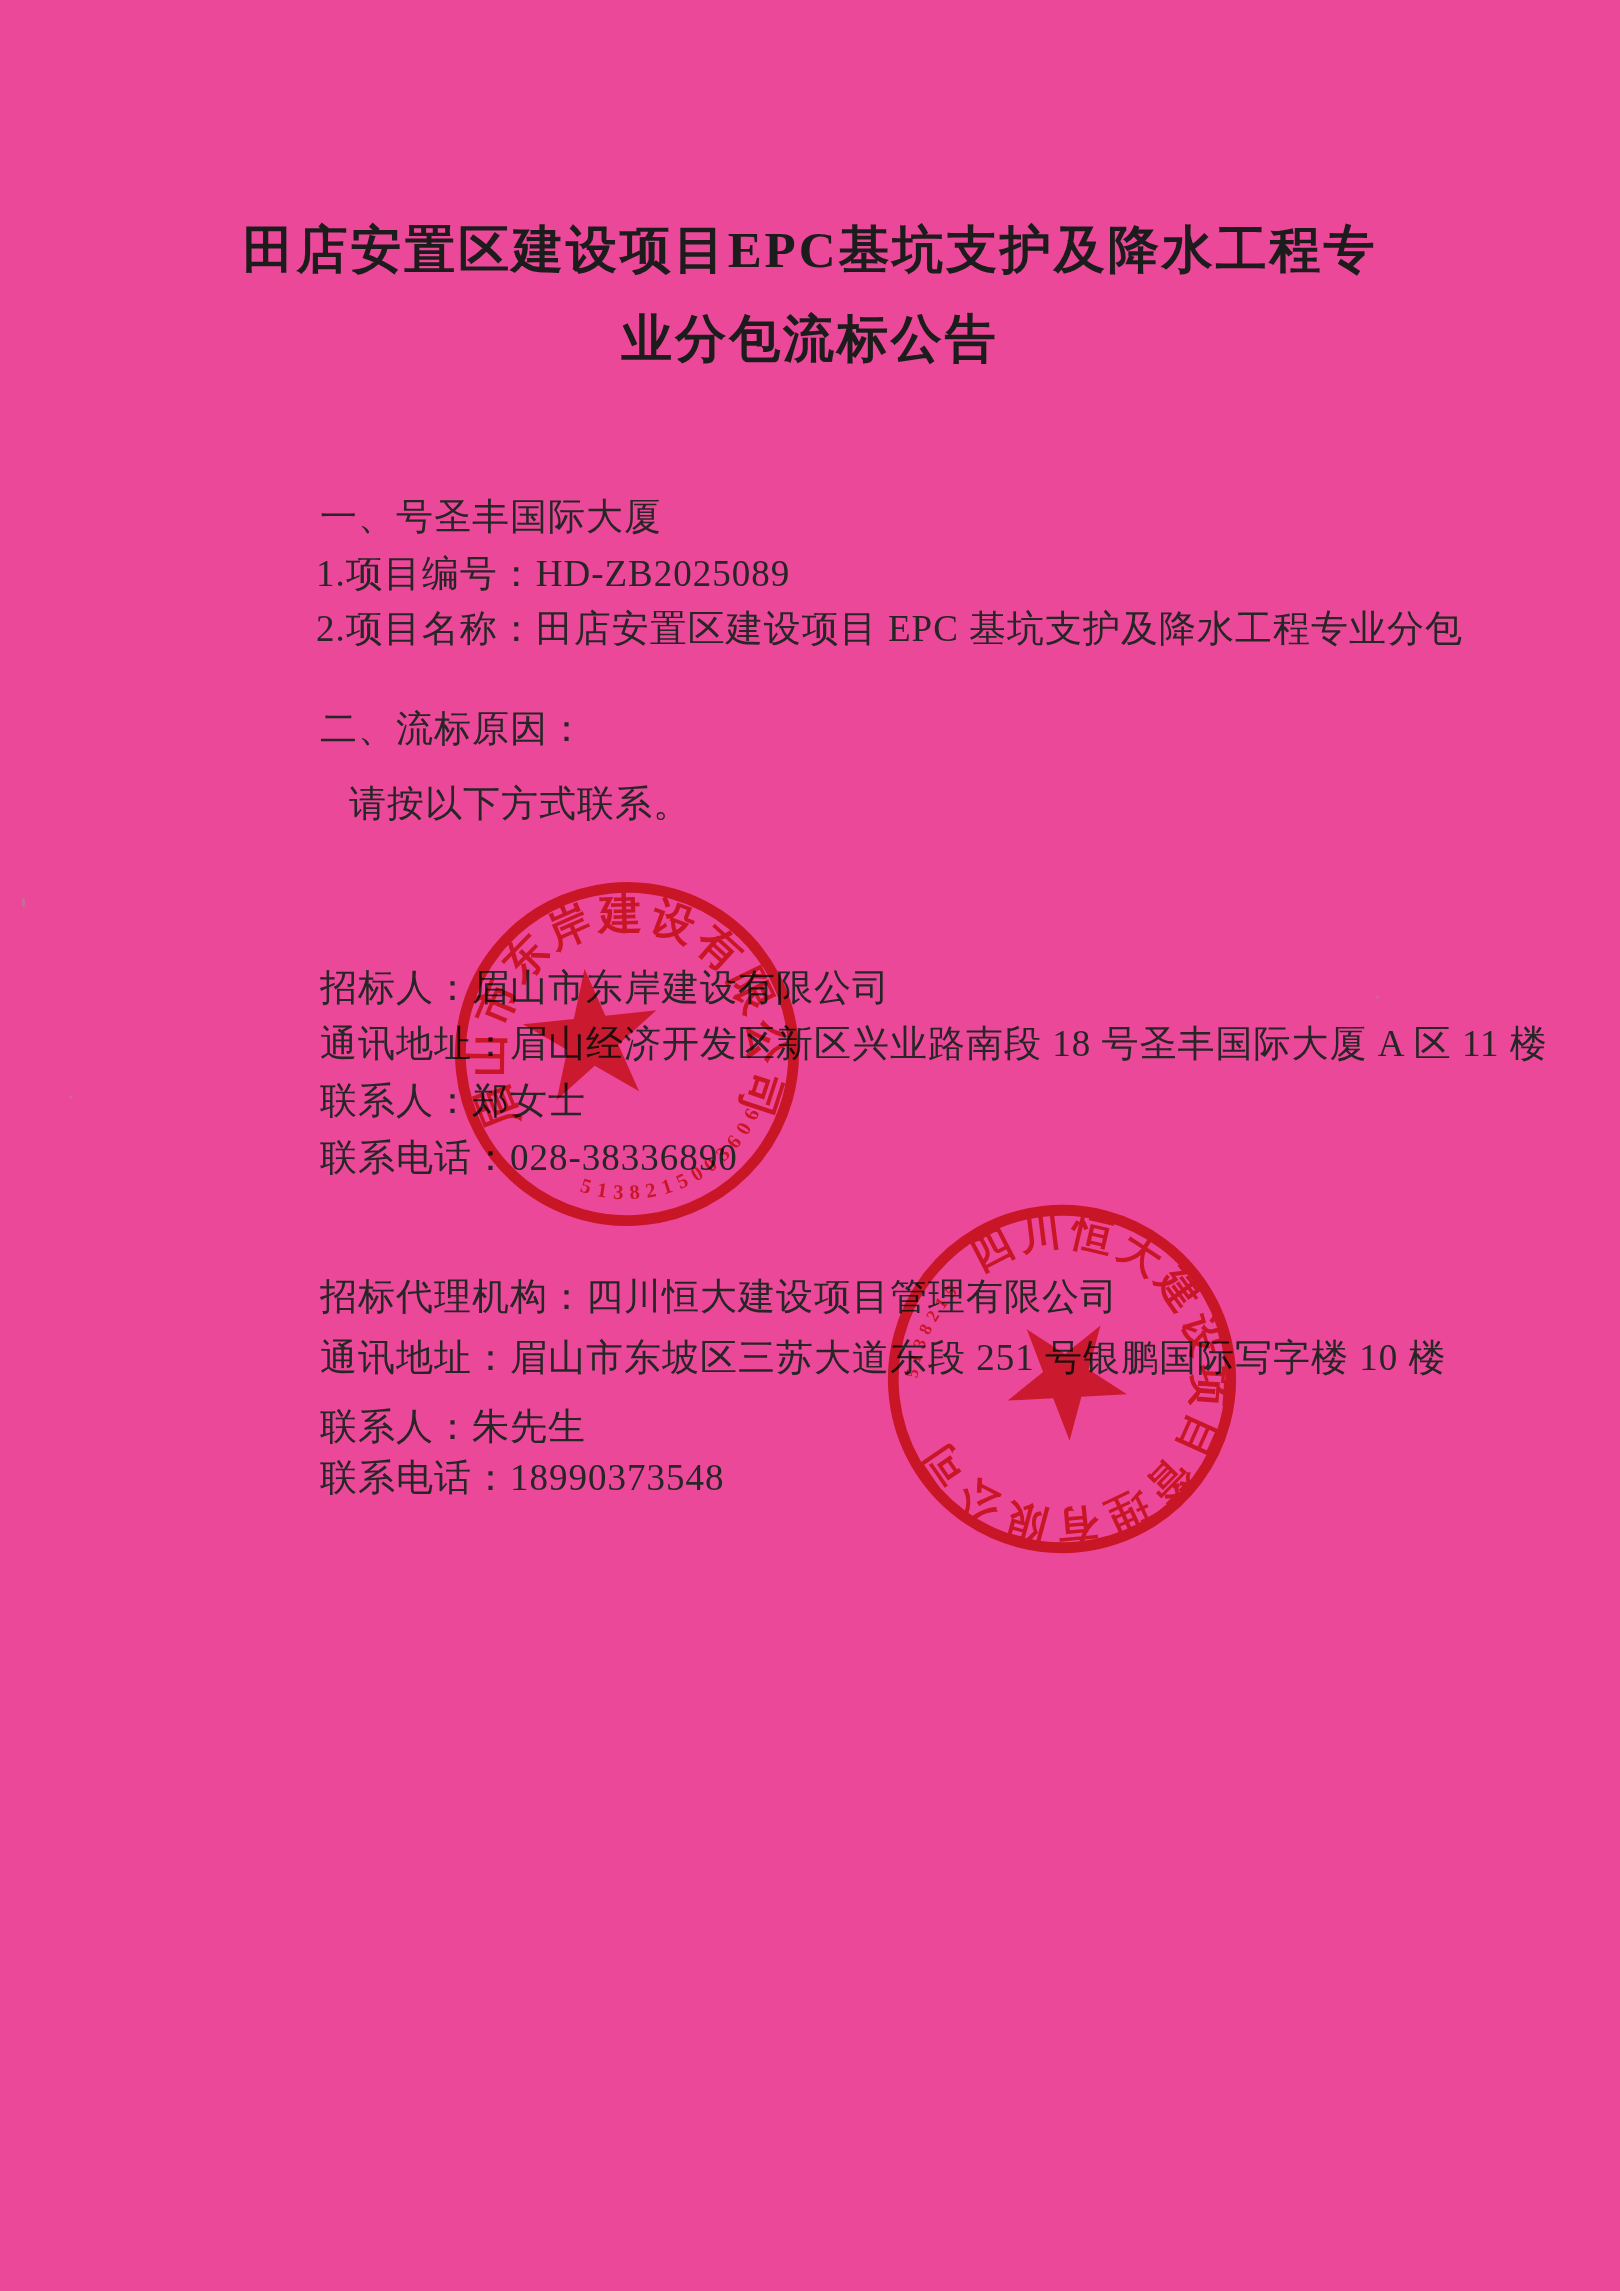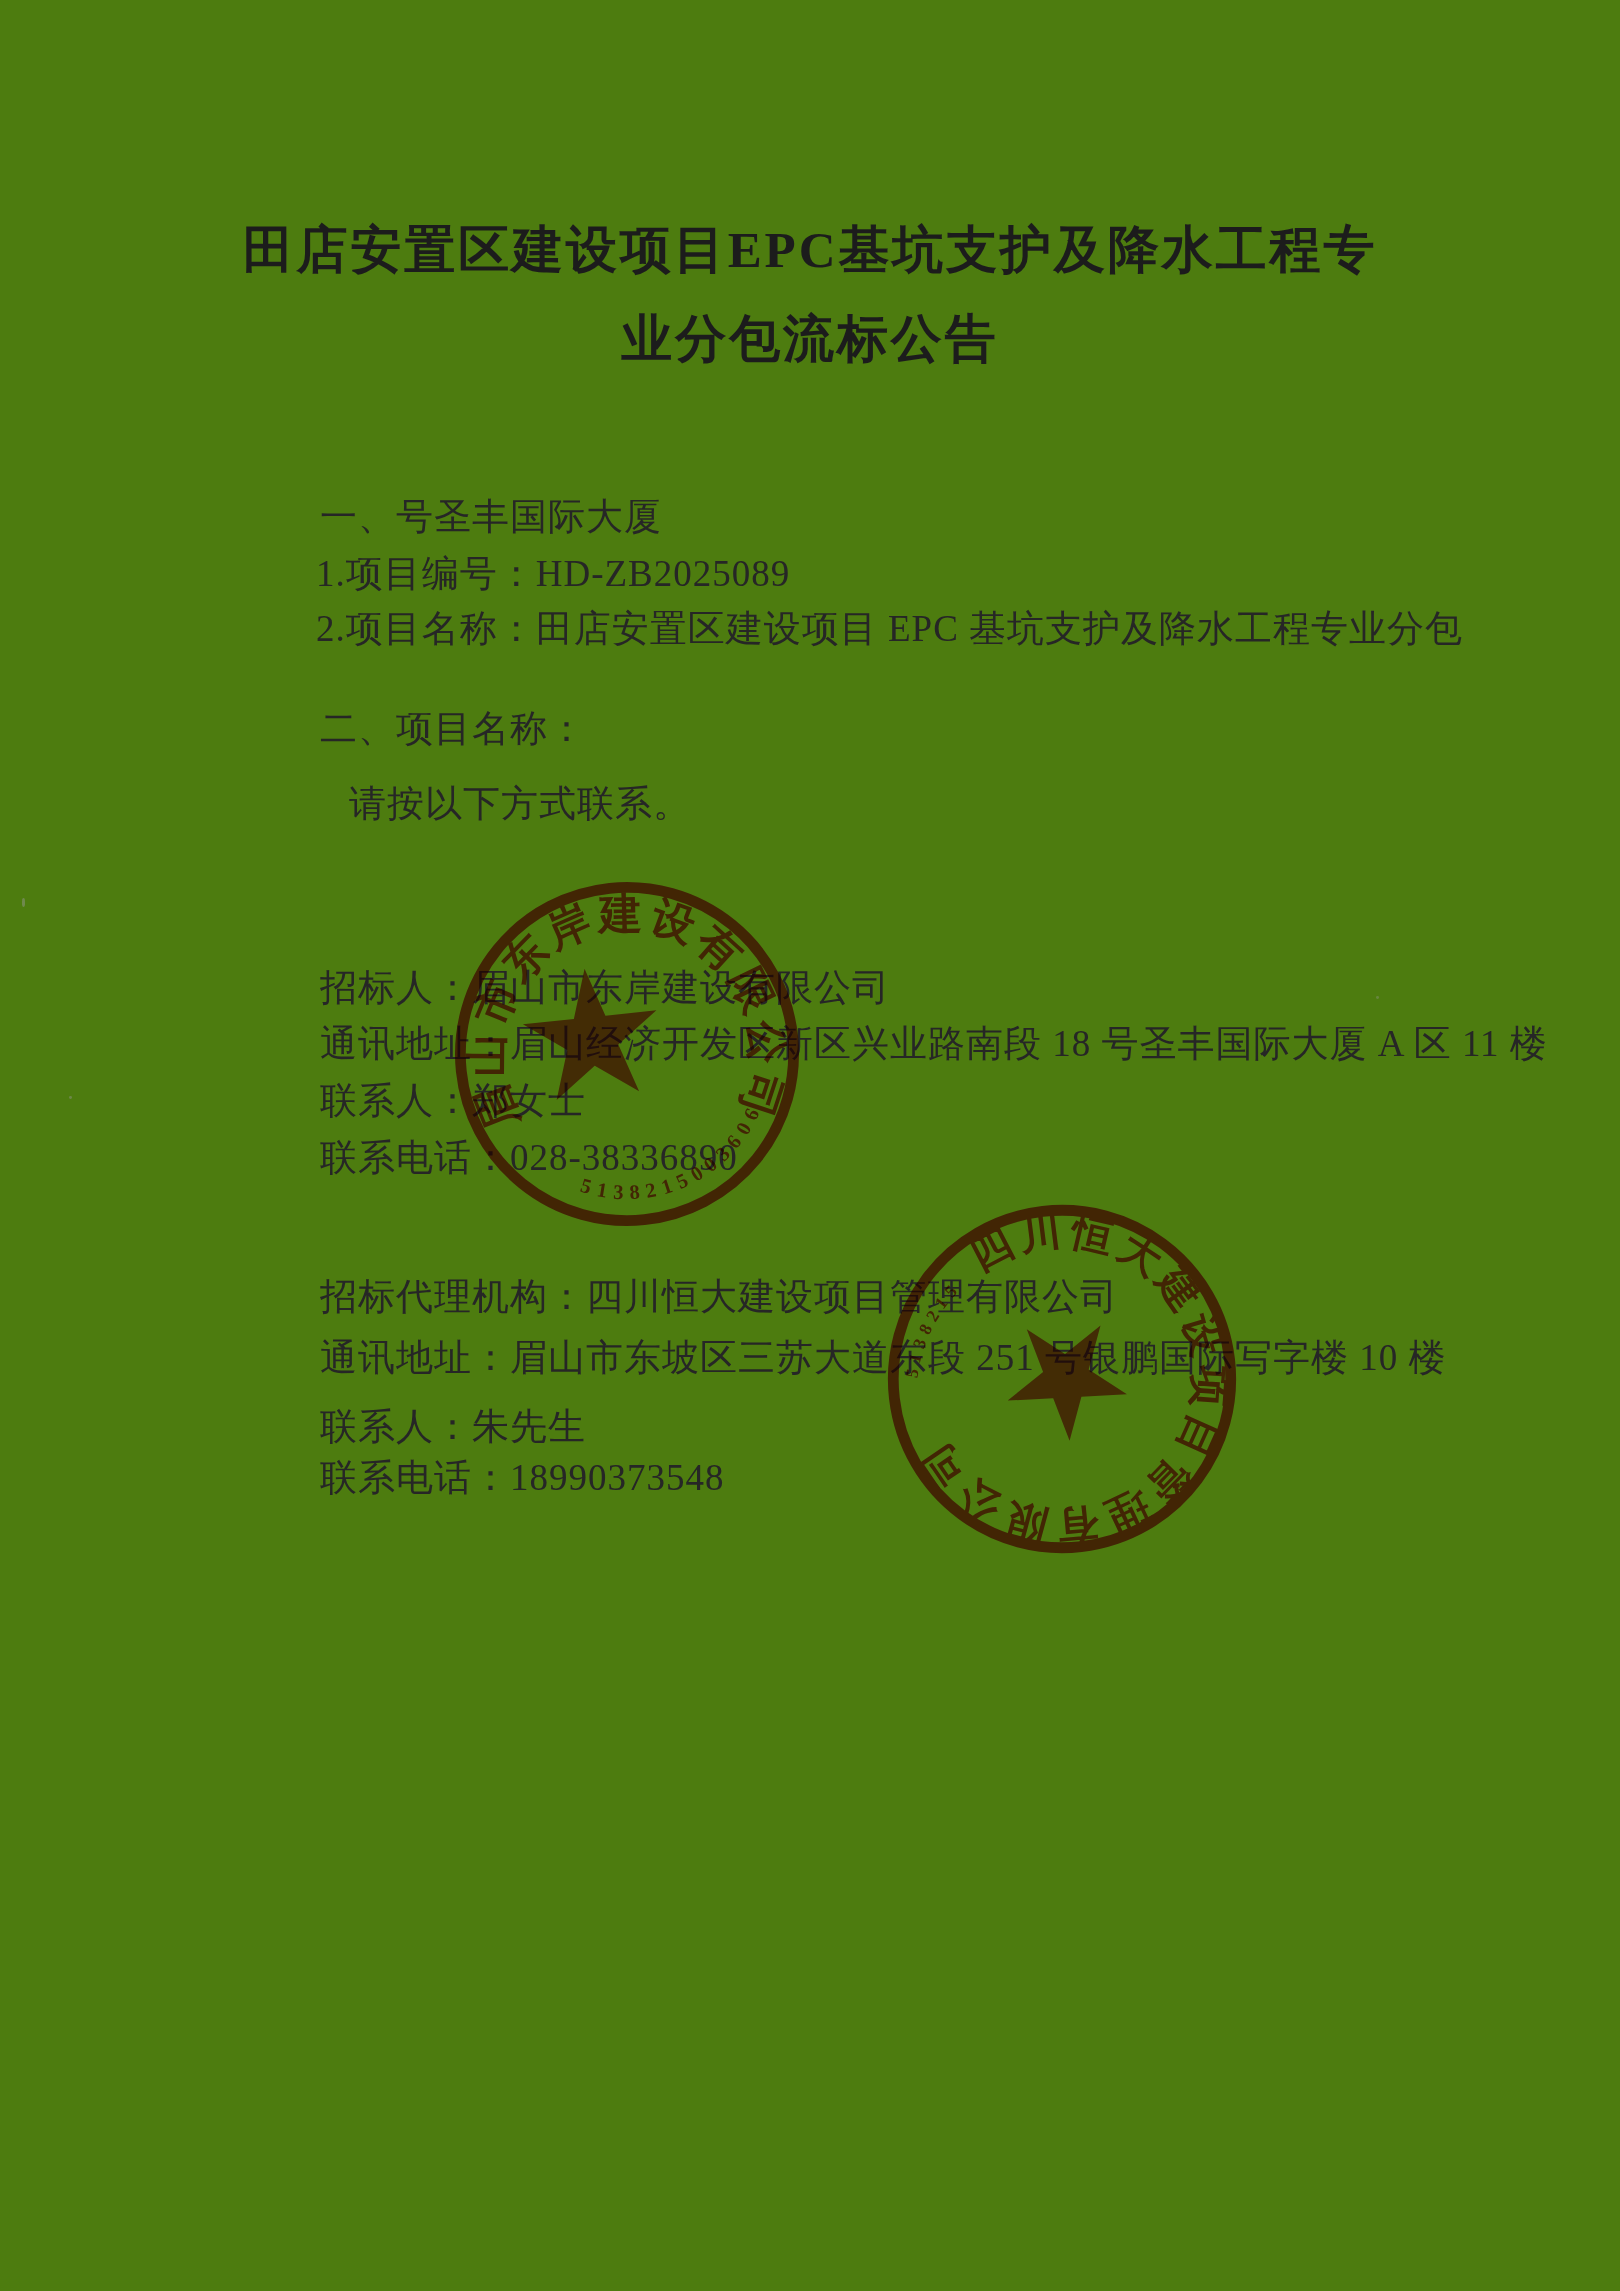--- a/index.html
+++ b/index.html
@@ -1,20 +1,20 @@
 <!DOCTYPE html>
 <html><head>
 <meta charset="utf-8">
 <style>
   html,body{margin:0;padding:0;background:#e8e8e8;}
   .page{
     position:relative;
     width:1620px;height:2292px;
     margin:0 auto;
-    background:#4d7c0f;
+    background:#ec4899;
     overflow:hidden;
     font-family:"Liberation Serif","DejaVu Serif",serif;
     color:#242424;
   }
   .doc-title{
     position:absolute;left:0;right:0;
     text-align:center;
     font-size:51px;font-weight:700;
     letter-spacing:2.9px;
     color:#1c1c1c;
@@ -44,21 +44,21 @@
 
 <div class="page">
 
   <div class="doc-title" style="top:216px;">田店安置区建设项目EPC基坑支护及降水工程专</div>
   <div class="doc-title" style="top:305px;">业分包流标公告</div>
 
   <div class="line" style="top:492px;left:320px;">一、号圣丰国际大厦</div>
   <div class="line" style="top:549px;left:316px;">1.项目编号：HD-ZB2025089</div>
   <div class="line" style="top:604px;left:316px;">2.项目名称：田店安置区建设项目 EPC 基坑支护及降水工程专业分包</div>
 
-  <div class="line" style="top:704px;left:320px;">二、项目名称：</div>
+  <div class="line" style="top:704px;left:320px;">二、流标原因：</div>
   <div class="line" style="top:779px;left:349px;">请按以下方式联系。</div>
 
 
   <div class="line" style="top:963px;left:320px;">招标人：眉山市东岸建设有限公司</div>
   <div class="line" style="top:1019px;left:320px;">通讯地址：眉山经济开发区新区兴业路南段 18 号圣丰国际大厦 A 区 11 楼</div>
   <div class="line" style="top:1076px;left:320px;">联系人：郑女士</div>
   <div class="line" style="top:1133px;left:320px;">联系电话：028-38336890</div>
 
   <div class="line" style="top:1272px;left:320px;">招标代理机构：四川恒大建设项目管理有限公司</div>
   <div class="line" style="top:1333px;left:320px;">通讯地址：眉山市东坡区三苏大道东段 251 号银鹏国际写字楼 10 楼</div>

